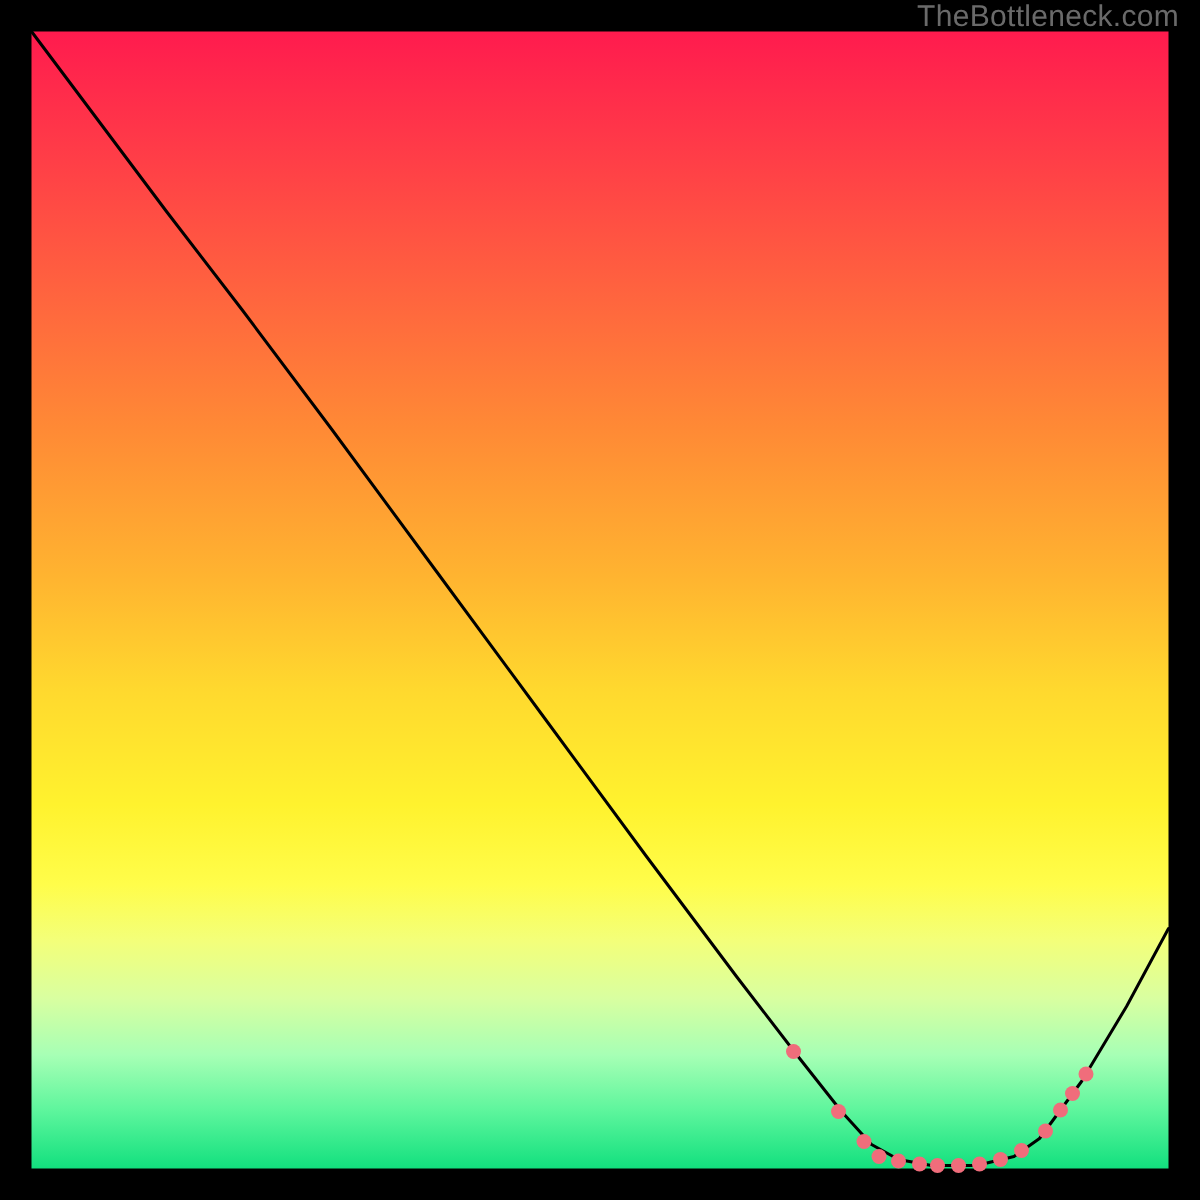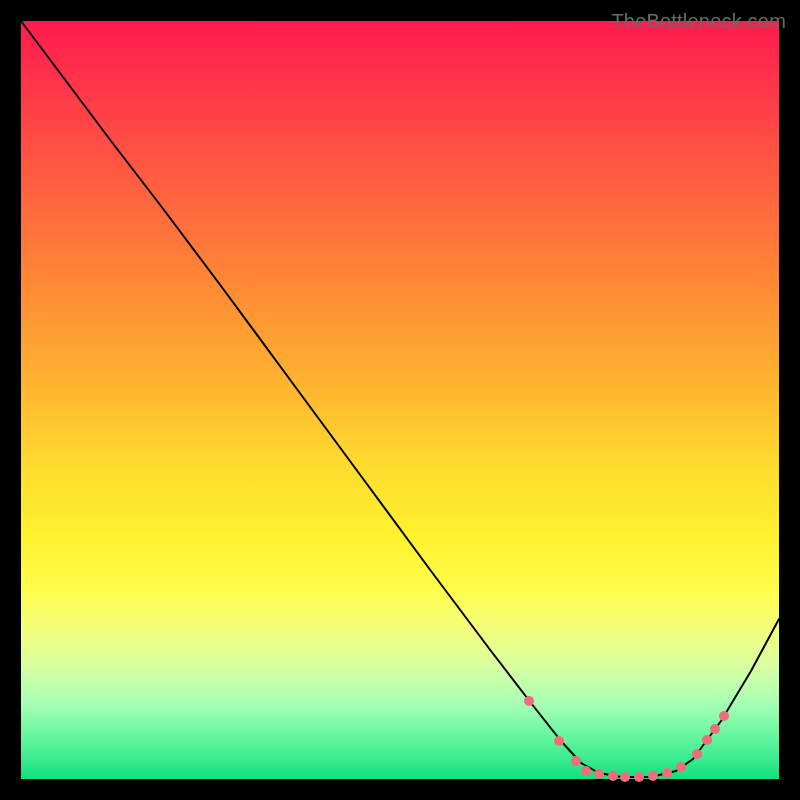--- a/index.html
+++ b/index.html
@@ -37,21 +37,21 @@
       #fffd4a 75%,
       #f3ff7a 80%,
       #d9ffa0 85%,
       #a7ffb5 90%,
       #5cf59c 95%,
       #12e07e 100%
     );
   }
   .watermark {
     position: absolute;
-    top: 10px;
+    top: 0;
     right: 14px;
     color: #6a6a6a;
     font-size: 20px;
     font-weight: 500;
     letter-spacing: 0.2px;
     user-select: none;
   }
   svg.curve {
     position: absolute;
     left: 21px;

